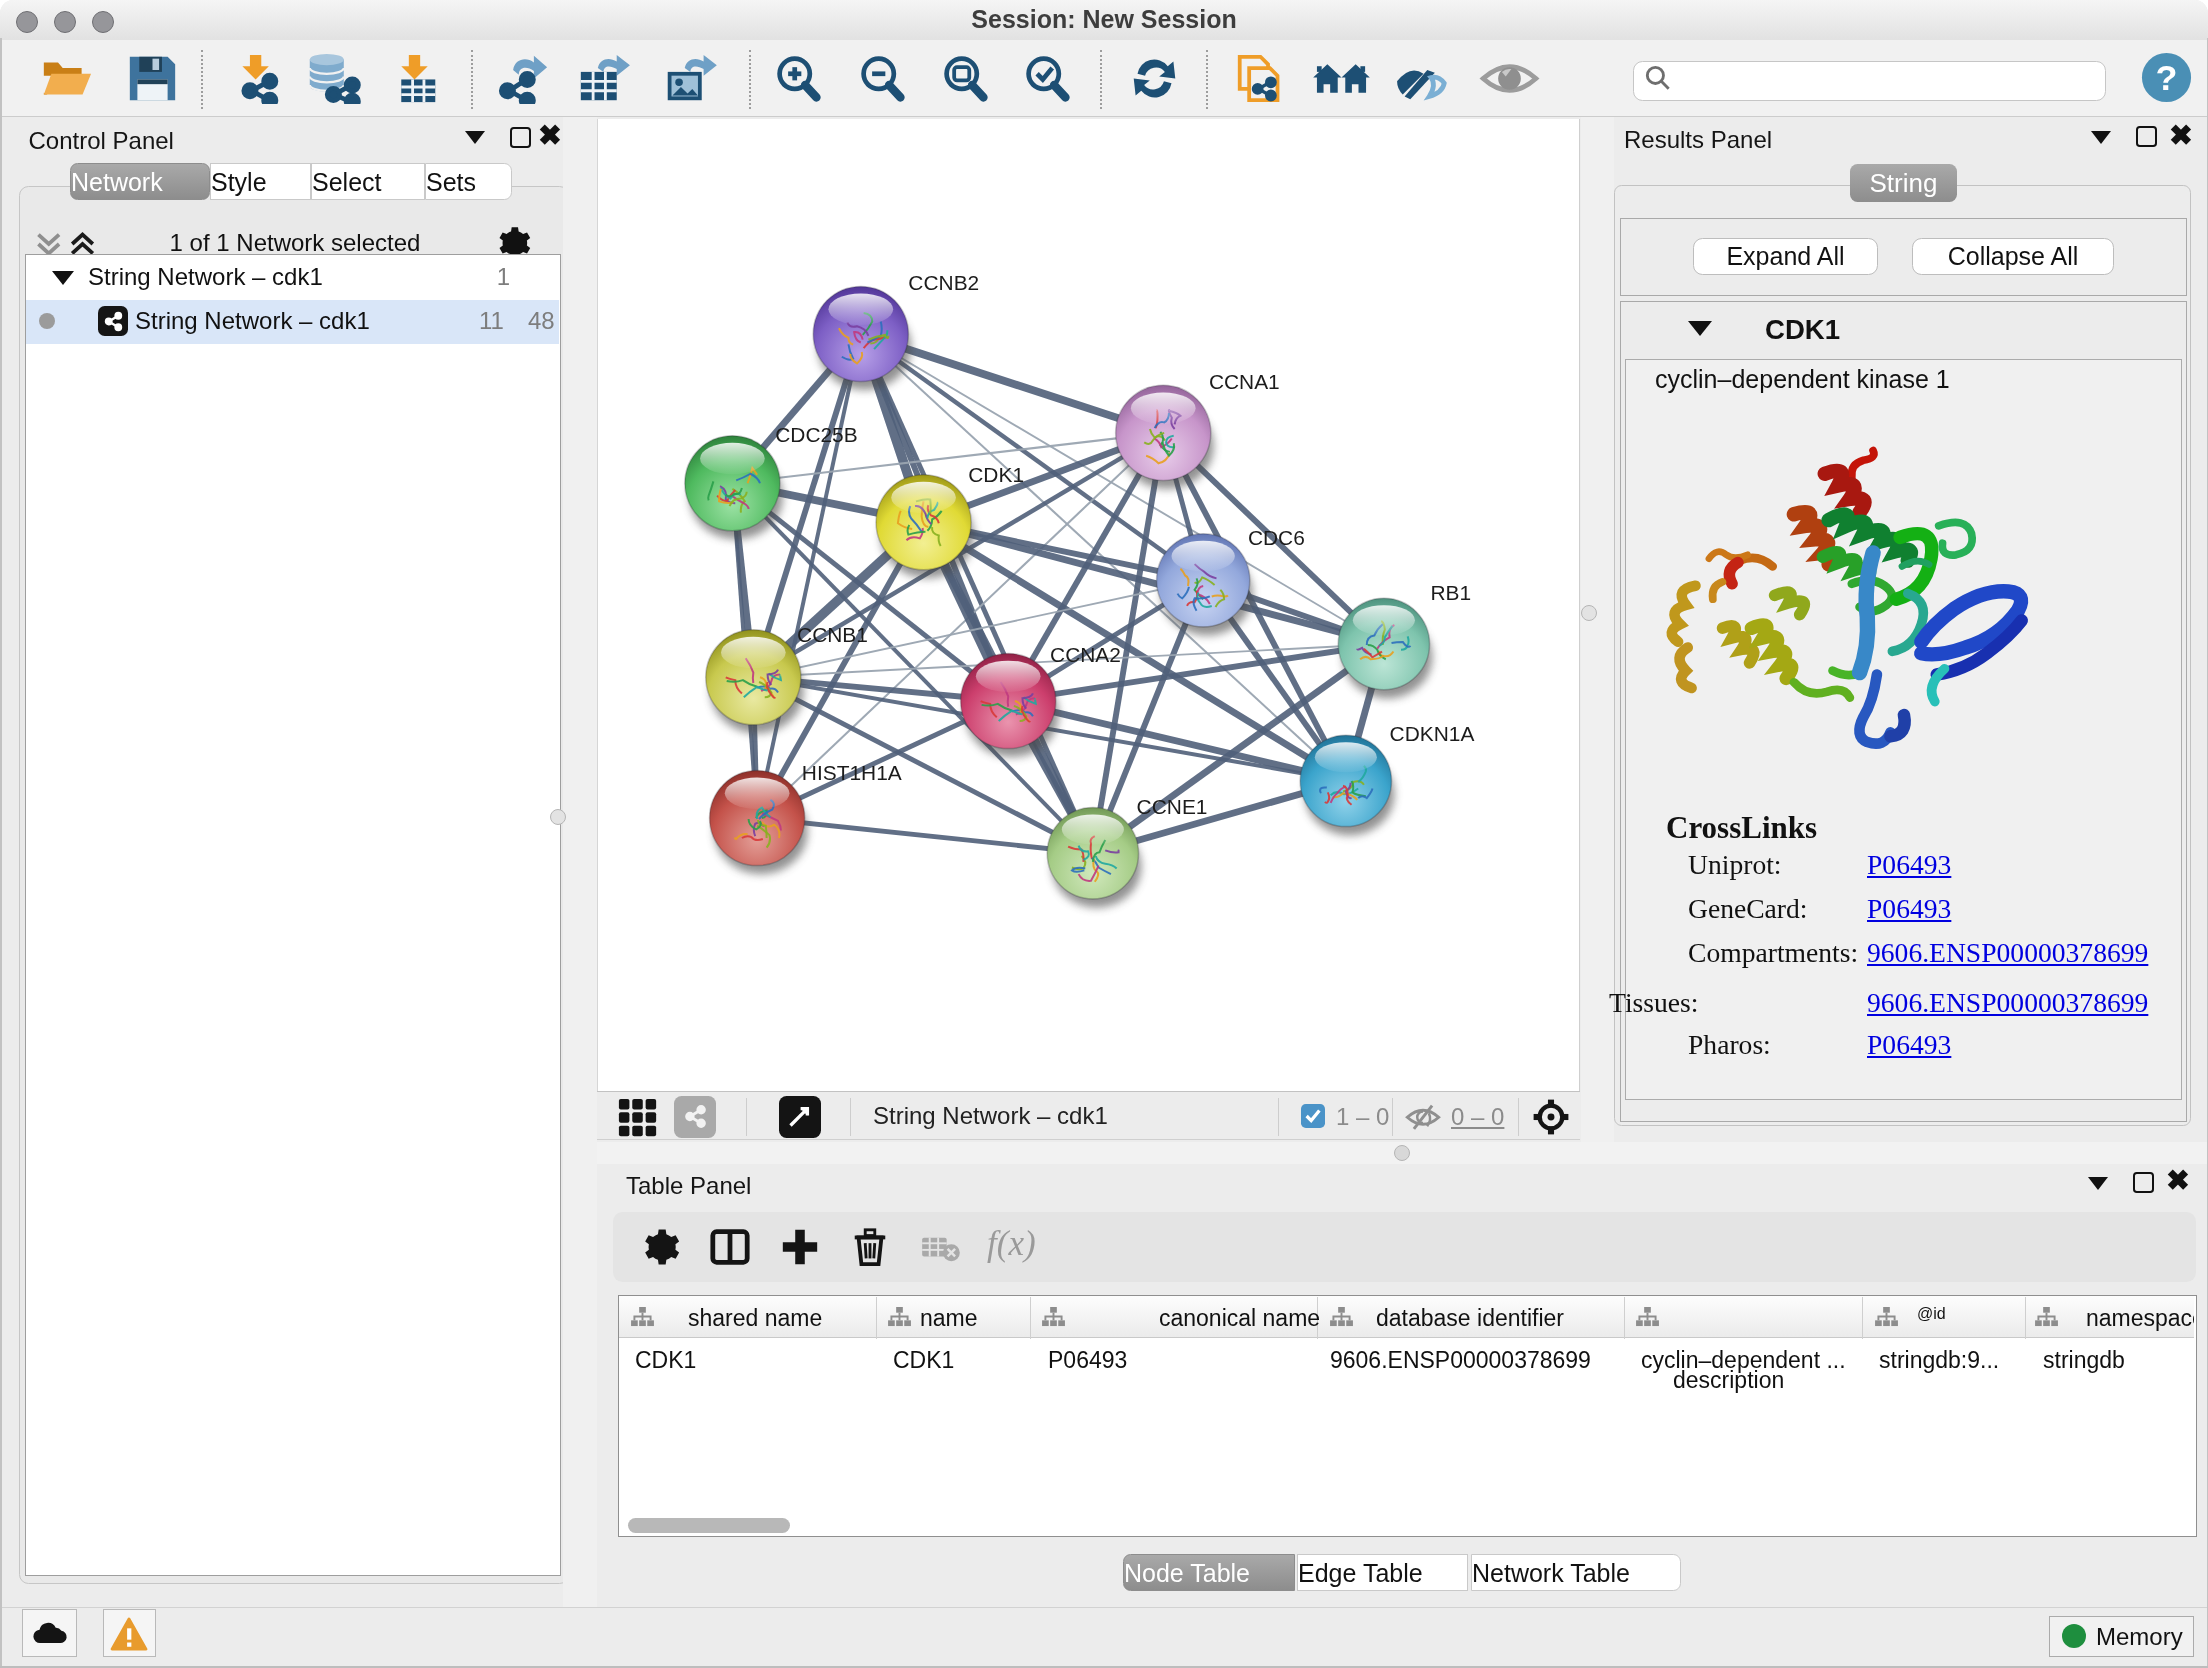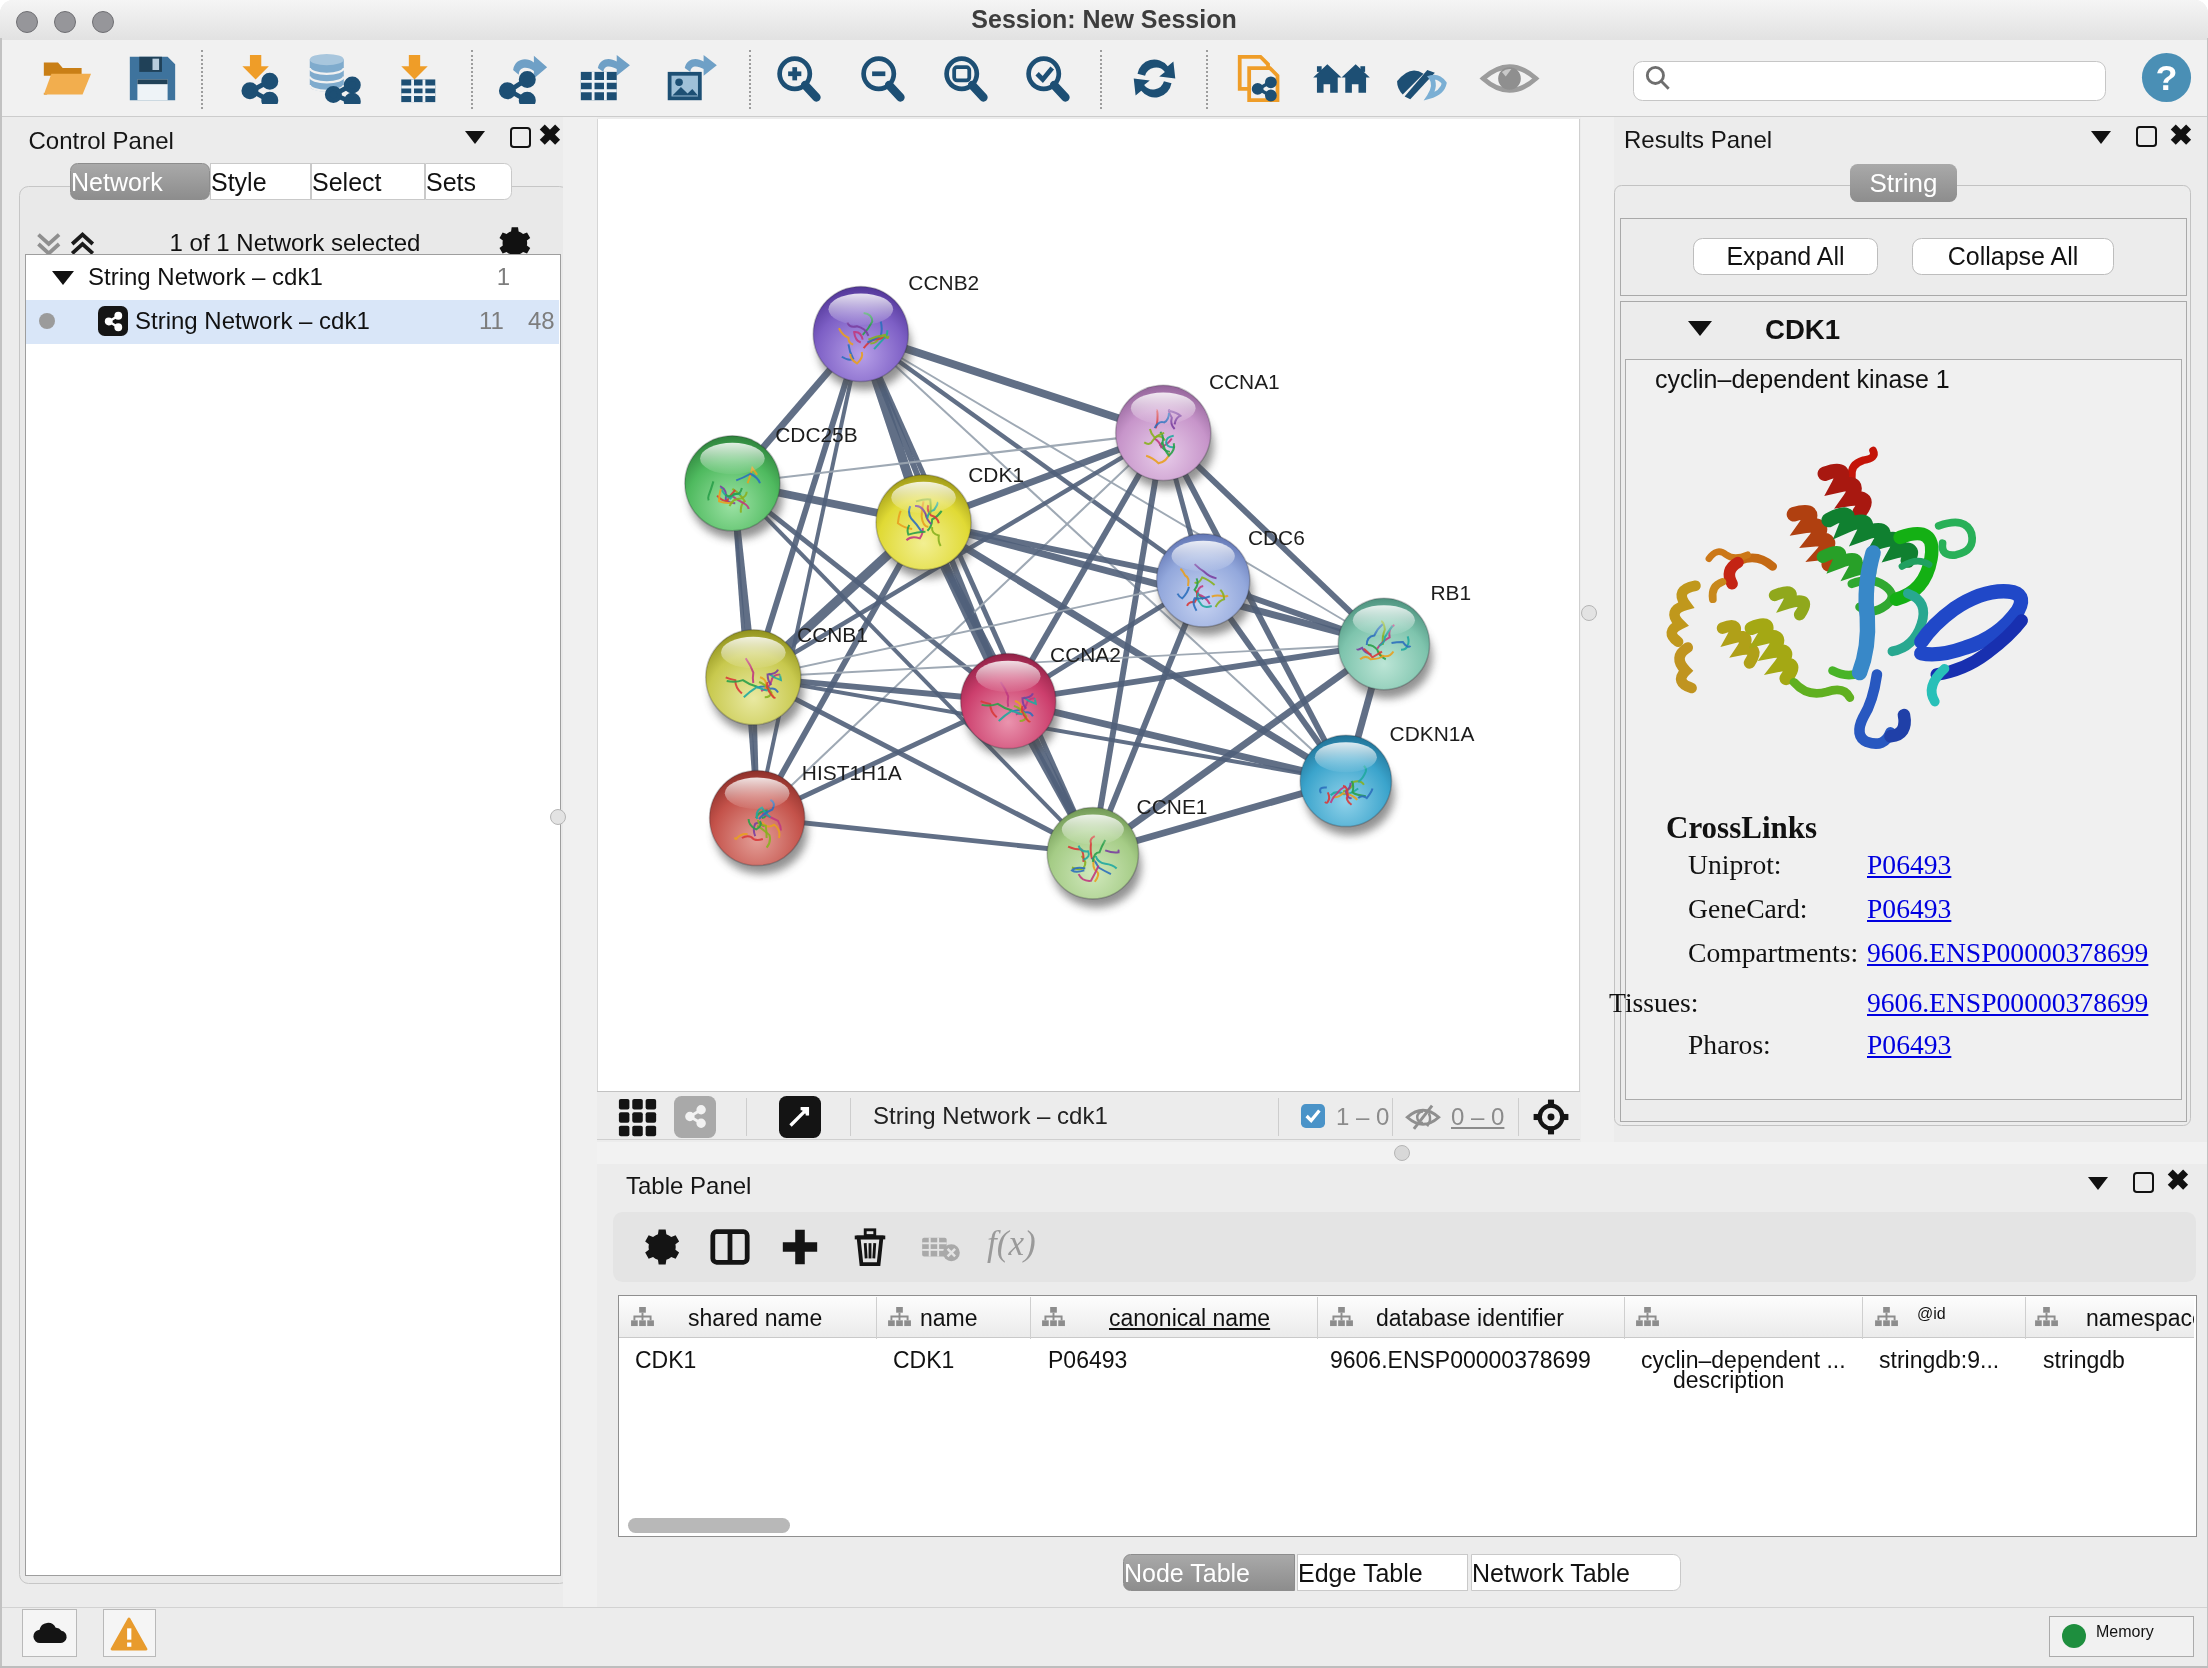--- a/index.html
+++ b/index.html
@@ -785,21 +785,21 @@
       <rect x="8.5" y="0" width="7" height="6"></rect>
       <rect x="0" y="14" width="7" height="6"></rect>
       <rect x="8.5" y="14" width="7" height="6"></rect>
       <rect x="17" y="14" width="7" height="6"></rect>
     </g>
     <path d="M12 6 v8 M3.5 14 v-4 h17 v4" stroke="#8d8d8d" stroke-width="2" fill="none"></path>
   </svg>
 
 <div class="abs" style="left:688px;top:1305px;font-size:23px;color:#111;">shared name</div>
 <div class="abs" style="left:920px;top:1305px;font-size:23px;color:#111;">name</div>
-<div class="abs" style="left:1109px;top:1305px;font-size:23px;color:#111;text-decoration:underline;">canonical name</div>
+<div class="abs" style="left:1159px;top:1305px;font-size:23px;color:#111;">canonical name</div>
 <div class="abs" style="left:1376px;top:1305px;font-size:23px;color:#111;">database identifier</div>
 <div class="abs" style="left:1673px;top:1367px;font-size:23px;color:#111;">description</div>
 <div class="abs" style="left:1917px;top:1305px;font-size:16px;color:#111;">@id</div>
 <div class="abs" style="left:2086px;top:1305px;width:108px;overflow:hidden;white-space:nowrap;font-size:23px;color:#111;">namespace</div>
 
 <div class="abs" style="left:635px;top:1347px;font-size:23px;color:#111;">CDK1</div>
 <div class="abs" style="left:893px;top:1347px;font-size:23px;color:#111;">CDK1</div>
 <div class="abs" style="left:1048px;top:1347px;font-size:23px;color:#111;">P06493</div>
 <div class="abs" style="left:1330px;top:1347px;font-size:23px;color:#111;">9606.ENSP00000378699</div>
 <div class="abs" style="left:1641px;top:1347px;font-size:23px;color:#111;">cyclin–dependent ...</div>
@@ -818,17 +818,17 @@
   <path d="M10 24 a7 7 0 0 1 -1 -14 a9 9 0 0 1 17 -2 a7 7 0 0 1 6 3 a6.5 6.5 0 0 1 -2 13 z" fill="#141414"></path>
 </svg>
 <div class="abs" style="left:103px;top:1609px;width:53px;height:48px;background:#f5f5f5;border:1.9px solid #b9b9b9;"></div>
 <svg class="abs" style="left:110px;top:1617px;" width="38" height="34" viewBox="0 0 40 36">
   <path d="M20 2 L38 34 H2 z" fill="#e89b2d" stroke="#e89b2d" stroke-width="3" stroke-linejoin="round"></path>
   <rect x="18" y="12" width="4.5" height="12" fill="#ffffff"></rect>
   <rect x="18" y="27" width="4.5" height="4.5" fill="#ffffff"></rect>
 </svg>
 <div class="abs" style="left:2049px;top:1616px;width:145px;height:41px;background:#f1f1f1;border:1.9px solid #ababab;"></div>
 <div class="abs" style="left:2062px;top:1624px;width:24px;height:24px;border-radius:50%;background:#1e8e3e;"></div>
-<div class="abs" style="left:2096px;top:1623px;font-size:16px;color:#111;">Memory</div>
+<div class="abs" style="left:2096px;top:1623px;font-size:24px;color:#111;">Memory</div>
 
 <div class="abs" style="left:0;top:38px;width:1.9px;height:1630px;background:#c2c2c2;"></div>
 <div class="abs" style="left:2207px;top:38px;width:1.9px;height:1630px;background:#c2c2c2;"></div>
 <div class="abs" style="left:0;top:1666px;width:2208px;height:1.9px;background:#bdbdbd;"></div>
 
 </body></html>

